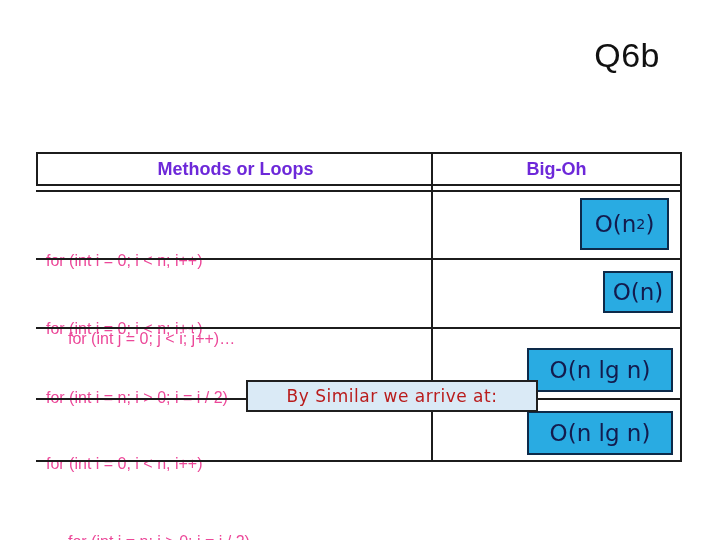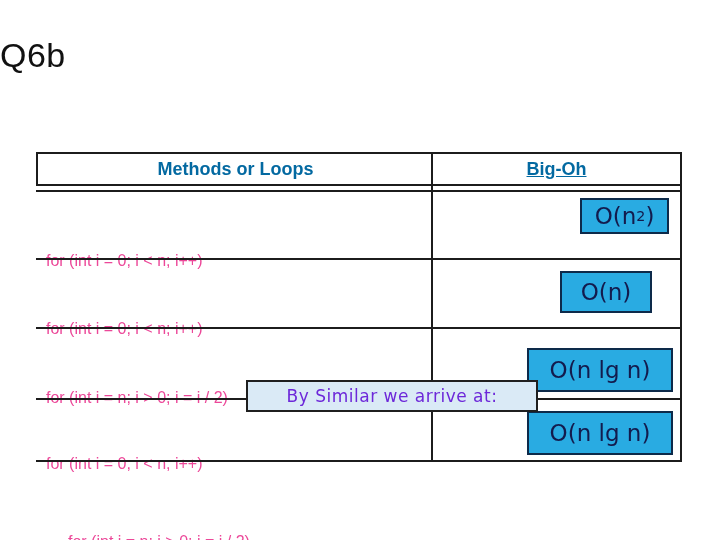--- a/index.html
+++ b/index.html
@@ -7,50 +7,50 @@
     --answer-border:#0d2a4a;
     --answer-text:#131b4d;
     --callout-bg:#daeaf6;
     --line:#1c1c1c;
   }
   html,body{margin:0;padding:0;background:#ffffff;}
   body{width:720px;height:540px;overflow:hidden;position:relative;
        font-family:"Liberation Sans",sans-serif;}
   .slide{position:absolute;left:0;top:0;width:720px;height:540px;background:#fff;}
 
-  .title{position:absolute;left:0;top:36px;width:660px;text-align:left;
+  .title{position:absolute;left:0;top:36px;width:660px;text-align:right;
          font-size:34px;color:#111;letter-spacing:0.5px;}
 
   
   .table-area{position:absolute;left:36px;top:152px;width:646px;height:310px;}
   .hline{position:absolute;left:0;width:646px;height:2px;background:var(--line);z-index:1;}
   .vline{position:absolute;top:0;width:2px;height:310px;background:var(--line);z-index:1;}
   .header-box{position:absolute;left:0;top:0;width:646px;height:34px;
               border:2px solid var(--line);box-sizing:border-box;display:flex;z-index:1;}
   .header-cell{display:flex;align-items:center;justify-content:center;
-               font-weight:bold;font-size:18px;color:#0369a1;}
+               font-weight:bold;font-size:18px;color:#6d28d9;}
   .header-cell.left{width:395px;}
-  .header-cell.right{flex:1;text-decoration:underline;}
+  .header-cell.right{flex:1;}
   .dbl{top:38px;} 
 
   .code-row{position:absolute;left:10px;width:400px;
             font-size:16px;line-height:26px;color:#ec4899;white-space:pre;}
   .code-line2{padding-left:22px;}
 
   .answer-box{position:absolute;background:var(--answer-bg);
               border:2px solid var(--answer-border);box-sizing:border-box;
               display:flex;align-items:center;justify-content:center;
               font-family:"DejaVu Sans",sans-serif;font-size:23px;
               color:var(--answer-text);z-index:2;}
   .answer-box sup{font-size:62%;line-height:0;}
 
   .callout{position:absolute;left:246px;top:380px;width:292px;height:32px;
            background:var(--callout-bg);border:2px solid #1f1f1f;box-sizing:border-box;
            display:flex;align-items:center;justify-content:center;
-           font-family:"DejaVu Sans",sans-serif;font-size:17px;color:#6d28d9;
+           font-family:"DejaVu Sans",sans-serif;font-size:17px;color:#b91c1c;
            letter-spacing:0.5px;z-index:3;white-space:nowrap;}
 </style>
 </head>
 <body>
 
 <div class="slide">
 
   <div class="title">Q6b</div>
 
   <div class="table-area">
@@ -63,39 +63,40 @@
 
     <div class="hline" style="top:106px"></div>
     <div class="hline" style="top:175px"></div>
     <div class="hline" style="top:246px"></div>
     <div class="hline" style="top:308px"></div>
     <div class="vline" style="left:395px"></div>
     <div class="vline" style="left:644px"></div>
 
     <div class="code-row" style="top:44px">
       <div>for (int i = 0; i &lt; n; i++)</div>
+      <div class="code-line2">for (int j = 0; j &lt; i; j++)…</div>
     </div>
     <div class="code-row" style="top:112px">
       <div>for (int i = 0; i &lt; n; i++)</div>
     </div>
     <div class="code-row" style="top:181px">
       <div>for (int i = n; i &gt; 0; i = i / 2)</div>
     </div>
     <div class="code-row" style="top:247px">
       <div>for (int i = 0; i &lt; n; i++)</div>
       <div class="code-line2">for (int j = n; j &gt; 0; j = j / 2)…</div>
     </div>
   </div>
 
-  <div class="answer-box" style="left:580px;top:198px;width:89px;height:36px">
+  <div class="answer-box" style="left:580px;top:198px;width:89px;height:52px">
     <span>O(n</span>
       <sup>2</sup>
       <span>)</span>
   </div>
-  <div class="answer-box" style="left:560px;top:271px;width:92px;height:42px">
+  <div class="answer-box" style="left:603px;top:271px;width:70px;height:42px">
     <span>O(n)</span>
   </div>
   <div class="answer-box" style="left:527px;top:348px;width:146px;height:44px">
     <span>O(n lg n)</span>
   </div>
   <div class="answer-box" style="left:527px;top:411px;width:146px;height:44px">
     <span>O(n lg n)</span>
   </div>
 
   <div class="callout">

